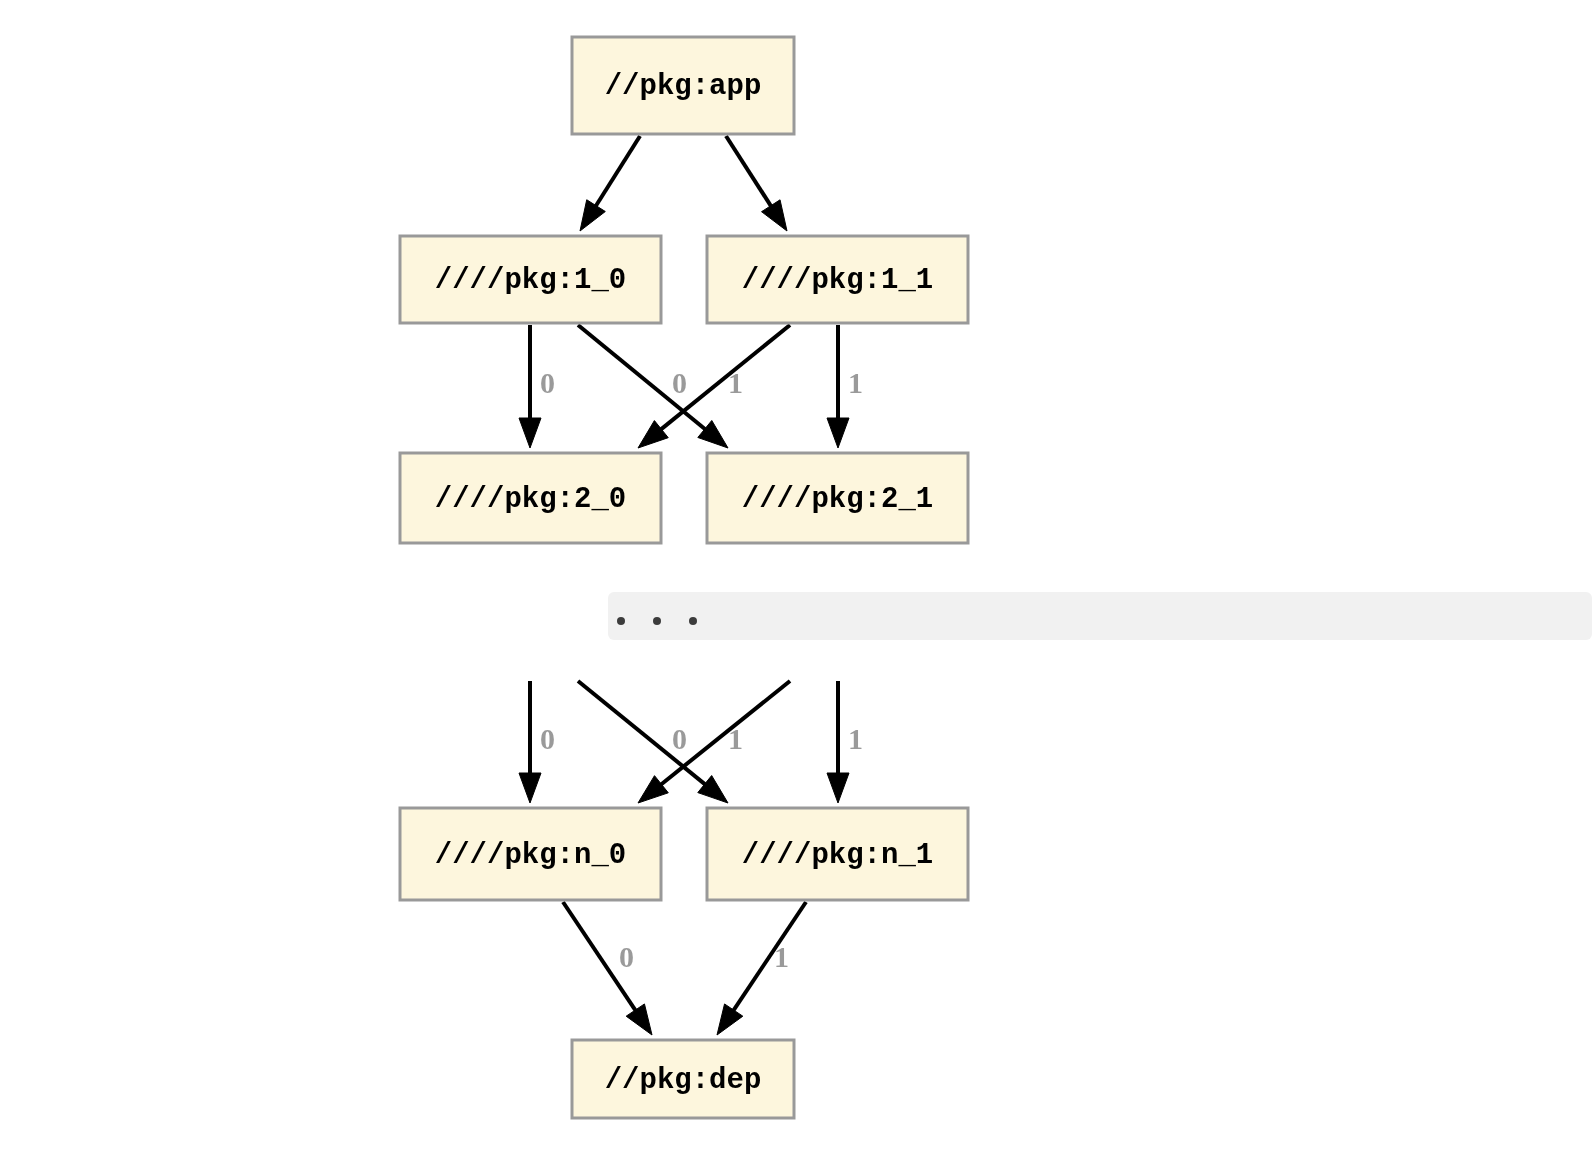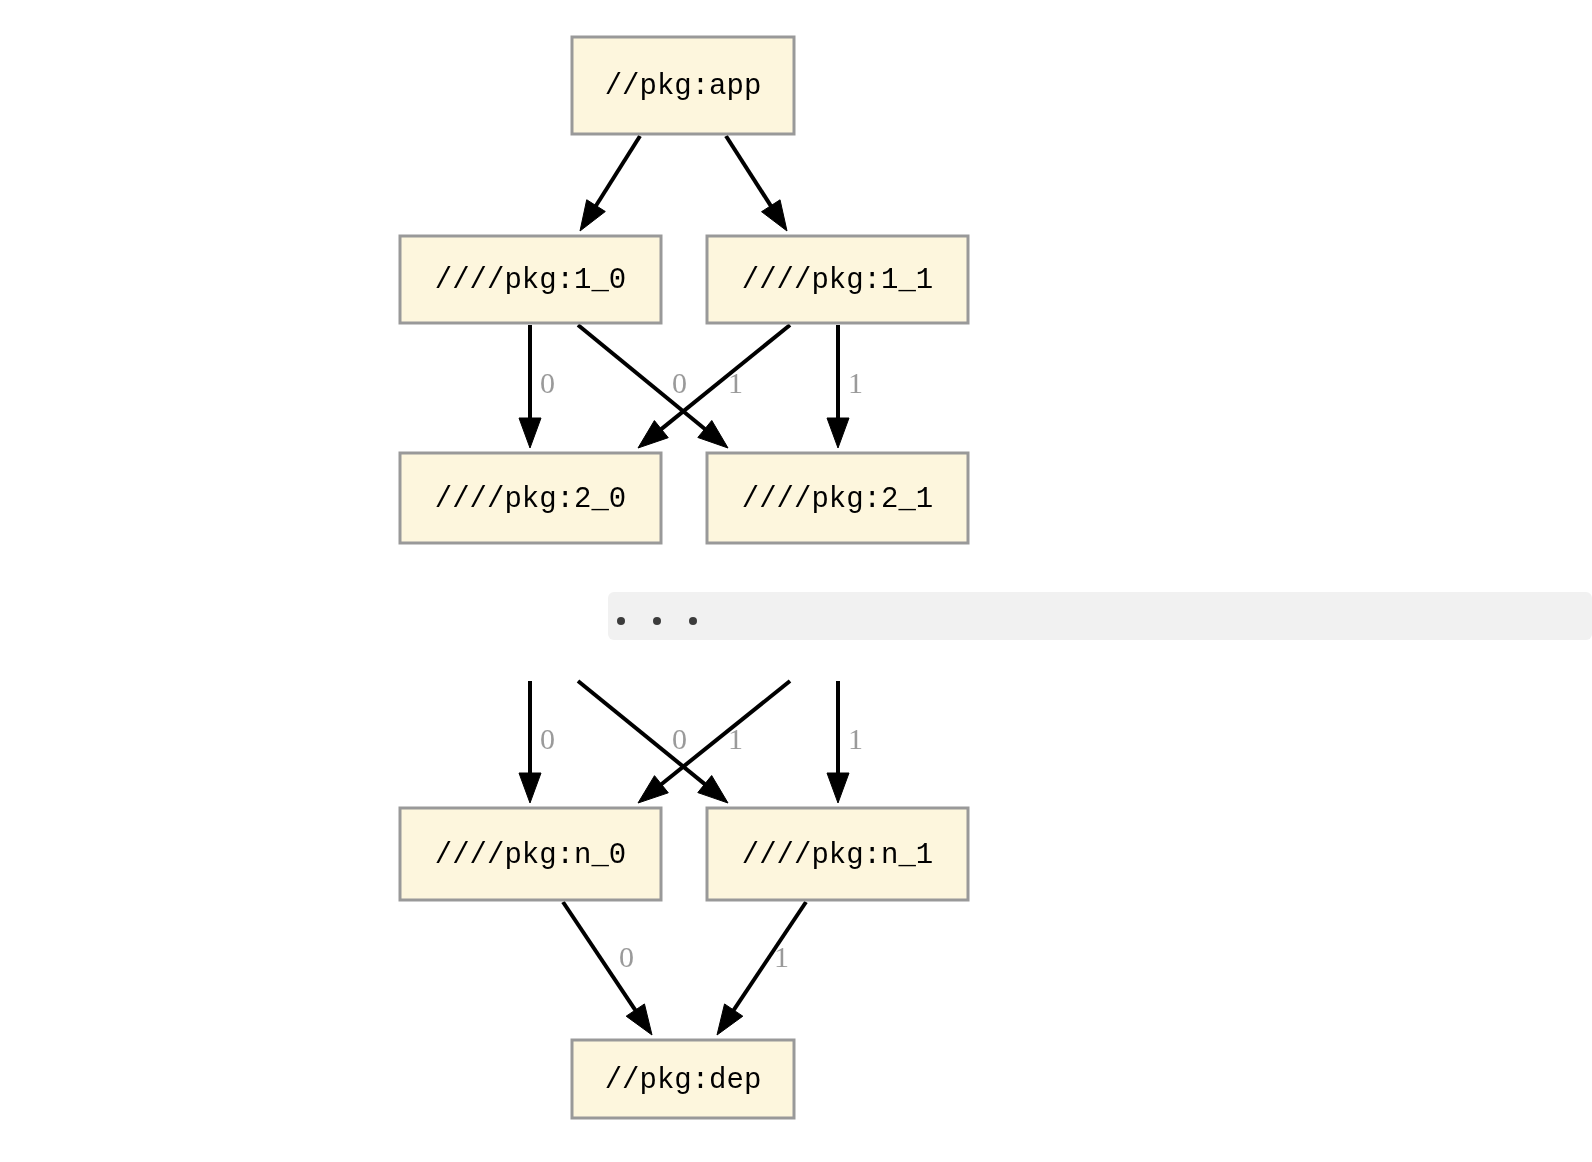--- a/index.html
+++ b/index.html
@@ -11,20 +11,21 @@
   body {
     width: 1592px;
     height: 1162px;
     font-family: "Liberation Mono", "DejaVu Sans Mono", monospace;
     overflow: hidden;
   }
   #graph-root {
     position: relative;
     width: 1592px;
     height: 984px;
+    font-weight: bold;
   }
   svg#graph-svg {
     display: block;
     width: 1592px;
     height: 1162px;
   }
   .node-box {
     fill: #fdf6dd;
     stroke: #999999;
     stroke-width: 3;

